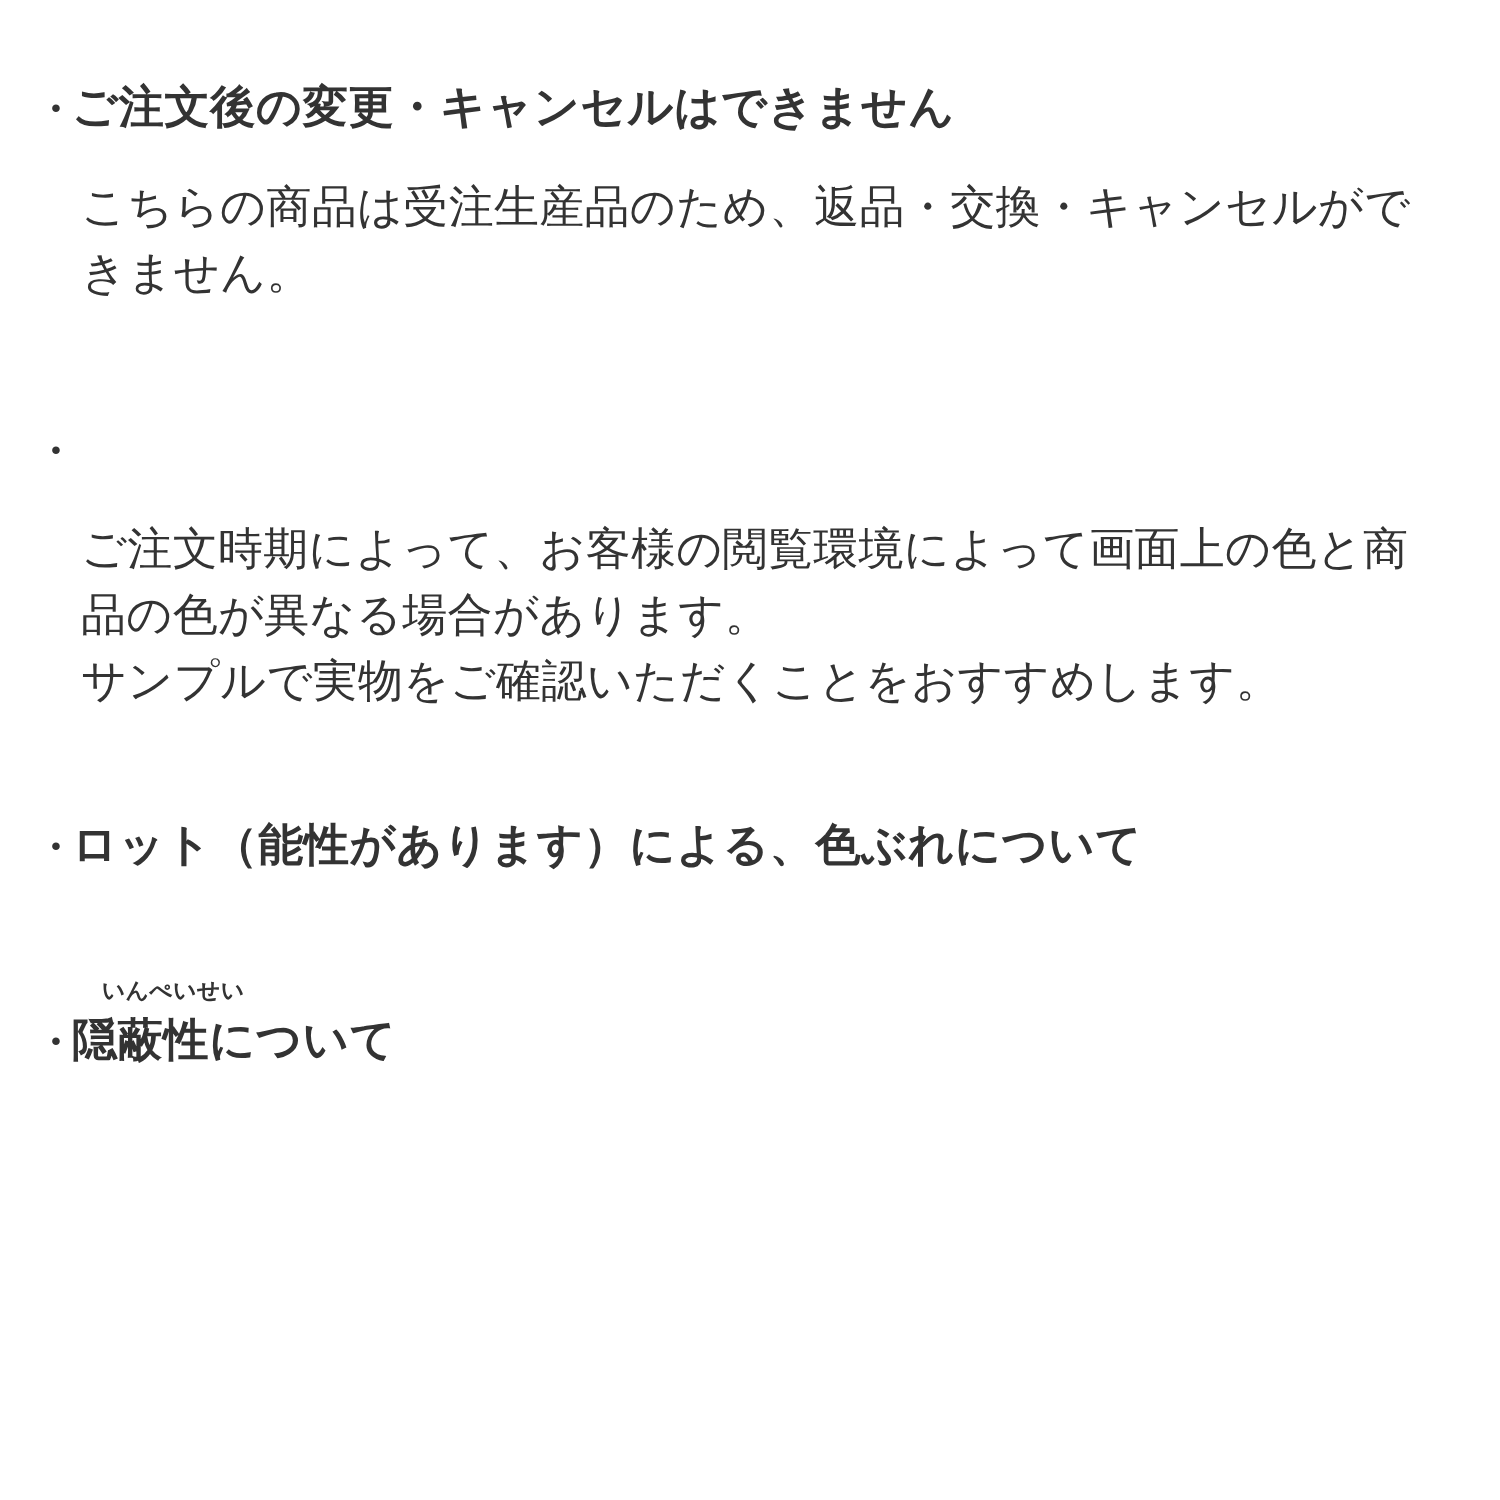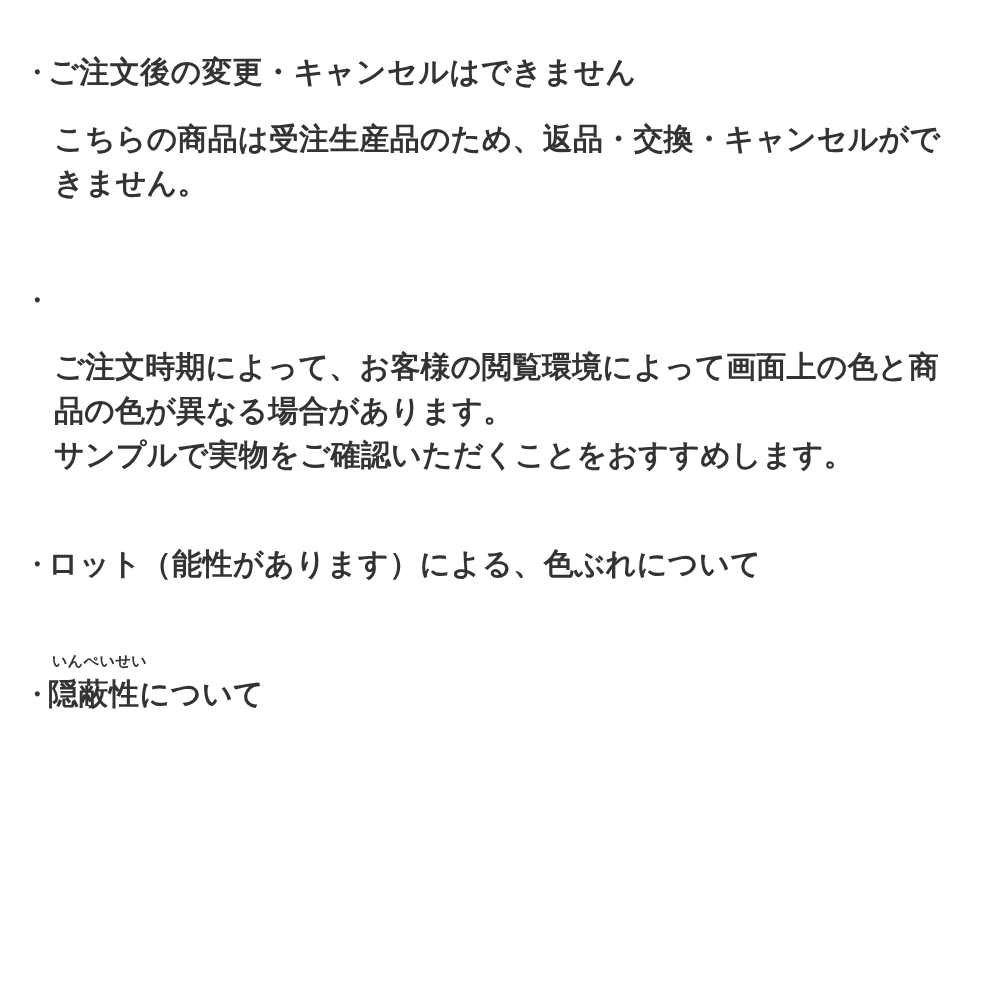--- a/index.html
+++ b/index.html
@@ -37,32 +37,32 @@
   h2 {
     margin: 0;
     font-size: 30px;
     font-weight: bold;
     line-height: 36px;
     position: relative;
   }
   .furigana {
     position: absolute;
     top: -23px;
-    left: 4px;
+    left: 20px;
     font-size: 15px;
     font-weight: bold;
     letter-spacing: 0.5px;
     line-height: 1;
     white-space: nowrap;
   }
   .body-text {
     margin: 27px 0 0 0;
     padding-left: 26px;
     font-size: 30px;
-    font-weight: bold;
+    font-weight: normal;
     line-height: 44px;
     letter-spacing: 0.2px;
     white-space: pre-line;
   }
   #section-color      { margin-top: 77px; }
   #section-lot        { margin-top: 69px; }
   #section-hiding     { margin-top: 94px; }
 </style>
 </head>
 <body>

